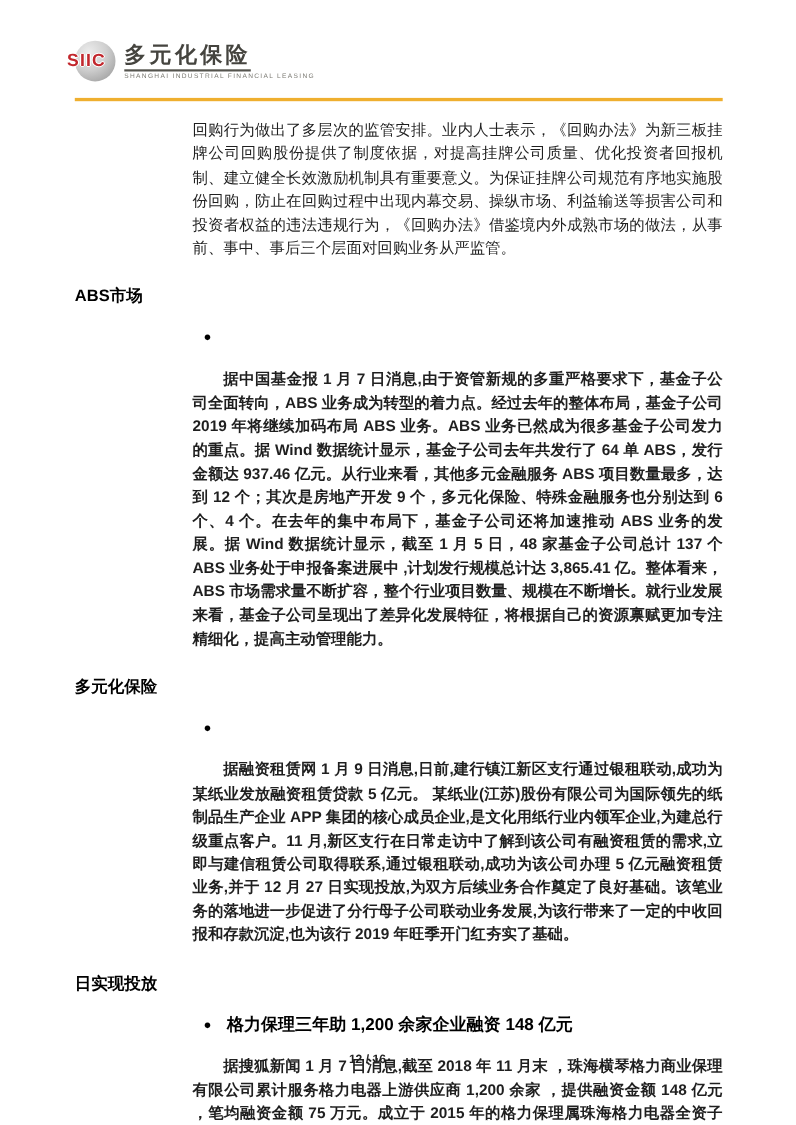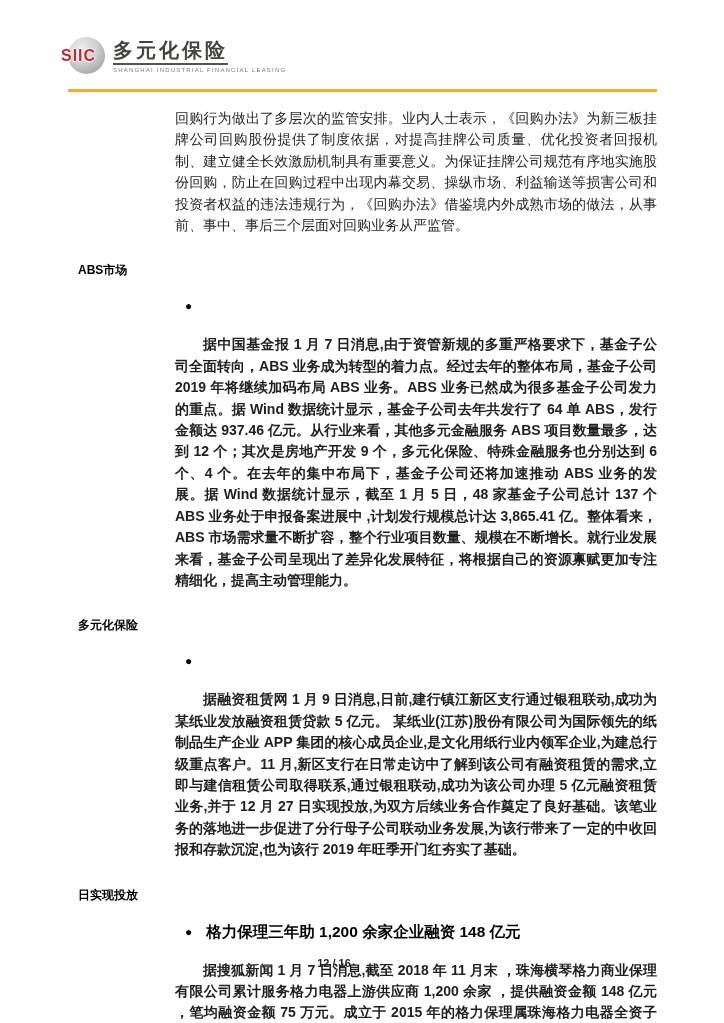--- a/index.html
+++ b/index.html
@@ -40,22 +40,22 @@
 
   
   .content { margin: 6px 67px 0 68px; }
   .body-par {
     margin: 16px; width: 482px; margin-left: 107px;
     font-size: 14px; line-height: 21.4px;
     text-align: justify; color: #1f1f1f;
   }
   .body-par.indent { text-indent: 2em; font-weight: bold; }
   .section-title {
-    font-size: 12px; font-weight: bold; color: #000;
-    margin: 23px 0 0 10px; line-height: 22px;
+    font-size: 15px; font-weight: bold; color: #000;
+    margin: 23px 0 0 0; line-height: 22px;
   }
   .bullet-line {
     margin: 15px 0 8px 117px; display: flex; align-items: baseline;
     font-size: 15.5px; font-weight: bold; color: #000; line-height: 22px;
   }
   .bullet-mark { font-size: 12px; margin-right: 14px; position: relative; top: -1px; }
 
   
   .footer {
     position: absolute; left: 0; bottom: 54px; width: 668px;

